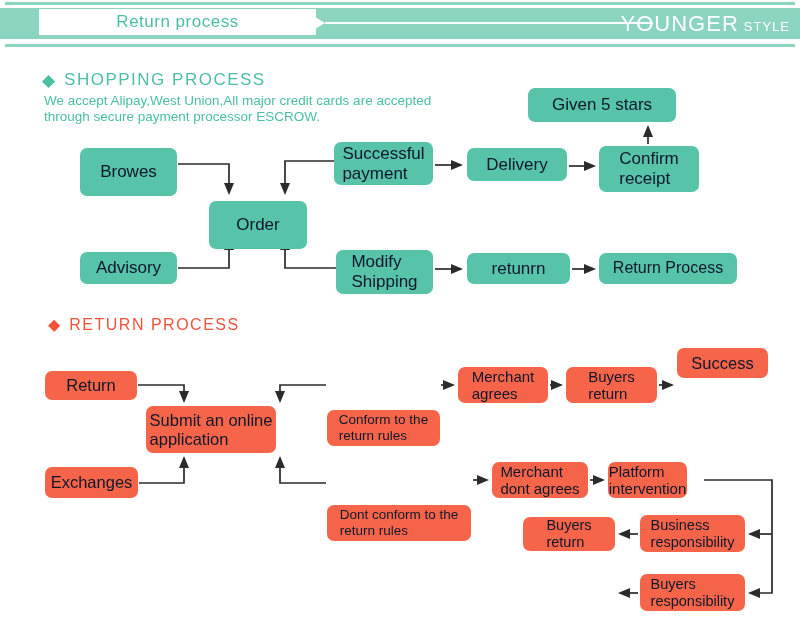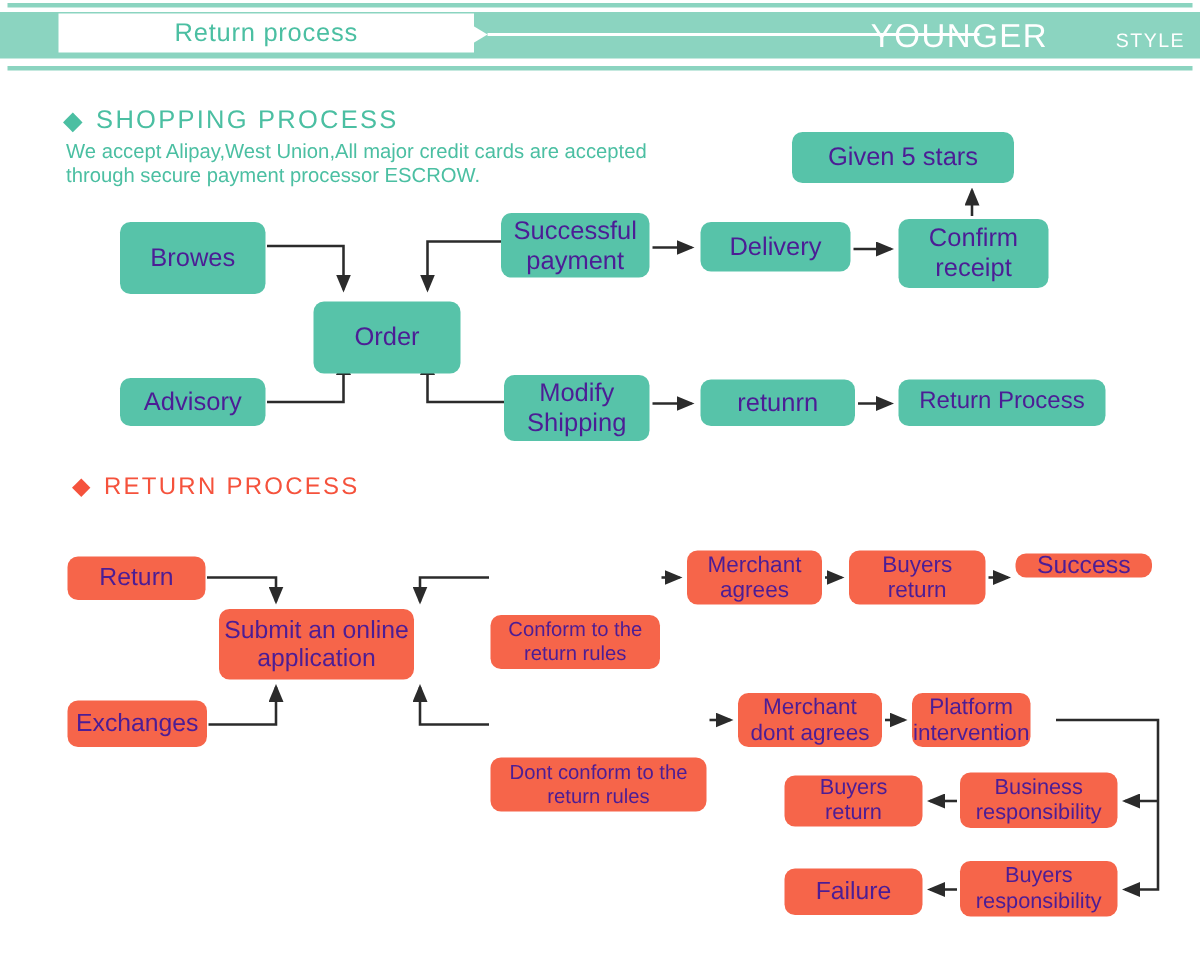--- a/index.html
+++ b/index.html
@@ -13,35 +13,35 @@
 
   
   .hair{position:absolute;left:5px;right:5px;height:3px;background:var(--band);}
   #band{position:absolute;left:0;top:8px;width:800px;height:31px;background:var(--band);}
   #title-box{position:absolute;left:39px;top:9px;width:277px;height:26px;background:#fff;
     display:flex;align-items:center;justify-content:center;}
   #title-box span{color:var(--teal-text);font-size:17px;letter-spacing:.5px;}
   #title-pointer{position:absolute;left:315px;top:17px;width:0;height:0;
     border-left:10px solid #fff;border-top:6px solid transparent;border-bottom:6px solid transparent;}
   #title-line{position:absolute;left:325px;top:22px;width:328px;height:2px;background:#fff;}
-  #brand{position:absolute;right:10px;top:8px;height:44px;display:flex;align-items:baseline;color:#fff;gap:40px;}
+  #brand{position:absolute;right:10px;top:8px;height:44px;display:flex;align-items:baseline;color:#fff;}
   #brand .b1{font-size:22px;letter-spacing:1px;line-height:31px;}
   #brand .b2{font-size:13px;letter-spacing:1px;margin-left:5px;}
 
   
   .sec-head{position:absolute;display:flex;align-items:center;gap:9px;}
   .sec-head .dia{font-size:17px;line-height:1;}
   .sec-head .txt{font-size:17px;letter-spacing:1.5px;}
   .sec-desc{position:absolute;font-size:13.5px;line-height:1.2;white-space:pre-line;}
   .teal-t{color:var(--teal-text);}
   .coral-t{color:var(--coral-text);}
 
   
   .node{position:absolute;display:flex;align-items:center;justify-content:center;
-    text-align:center;color:#4c1d95;border-radius:7px;white-space:pre-line;line-height:1.15;z-index:2;}
+    text-align:left;color:#0f172a;border-radius:7px;white-space:pre-line;line-height:1.15;z-index:2;}
   .tealn{background:var(--teal);font-size:17px;}
   .coraln{background:var(--coral);font-size:15px;}
   .f16{font-size:16.5px;}
   .f135{font-size:13.5px;margin-top:43px;}
   .f145{font-size:14.5px;}
 
   
   #arrows{position:absolute;left:0;top:0;z-index:1;}
   #arrows polyline{fill:none;stroke:var(--arrow);stroke-width:1.7px;}
   #arrows .head{fill:var(--arrow);}
@@ -124,29 +124,28 @@
 
   <div class="node coraln f16" style="left:45px;top:371px;width:92px;height:29px">Return</div>
   <div class="node coraln f16" style="left:146px;top:406px;width:130px;height:47px">Submit an online
 application</div>
   <div class="node coraln f135" style="left:327px;top:367px;width:113px;height:36px">Conform to the
 return rules</div>
   <div class="node coraln" style="left:458px;top:367px;width:90px;height:36px">Merchant
 agrees</div>
   <div class="node coraln" style="left:566px;top:367px;width:91px;height:36px">Buyers
 return</div>
-  <div class="node coraln f16" style="left:677px;top:369px;width:91px;height:16px">Success</div>
+  <div class="node coraln f16" style="left:677px;top:348px;width:91px;height:30px">Success</div>
   <div class="node coraln f16" style="left:45px;top:467px;width:93px;height:31px">Exchanges</div>
   <div class="node coraln f135" style="left:327px;top:462px;width:144px;height:36px">Dont conform to the
 return rules</div>
   <div class="node coraln" style="left:492px;top:462px;width:96px;height:36px">Merchant
 dont agrees</div>
   <div class="node coraln" style="left:608px;top:462px;width:79px;height:36px">Platform
 intervention</div>
   <div class="node coraln f145" style="left:523px;top:517px;width:92px;height:34px">Buyers
 return</div>
   <div class="node coraln f145" style="left:640px;top:515px;width:105px;height:37px">Business
 responsibility</div>
-  <div class="node coraln f16" style="left:523px;top:579px;width:92px;height:31px">Failure</div>
   <div class="node coraln f145" style="left:640px;top:574px;width:105px;height:37px">Buyers
 responsibility</div>
 
 </div>
 
 </body></html>

